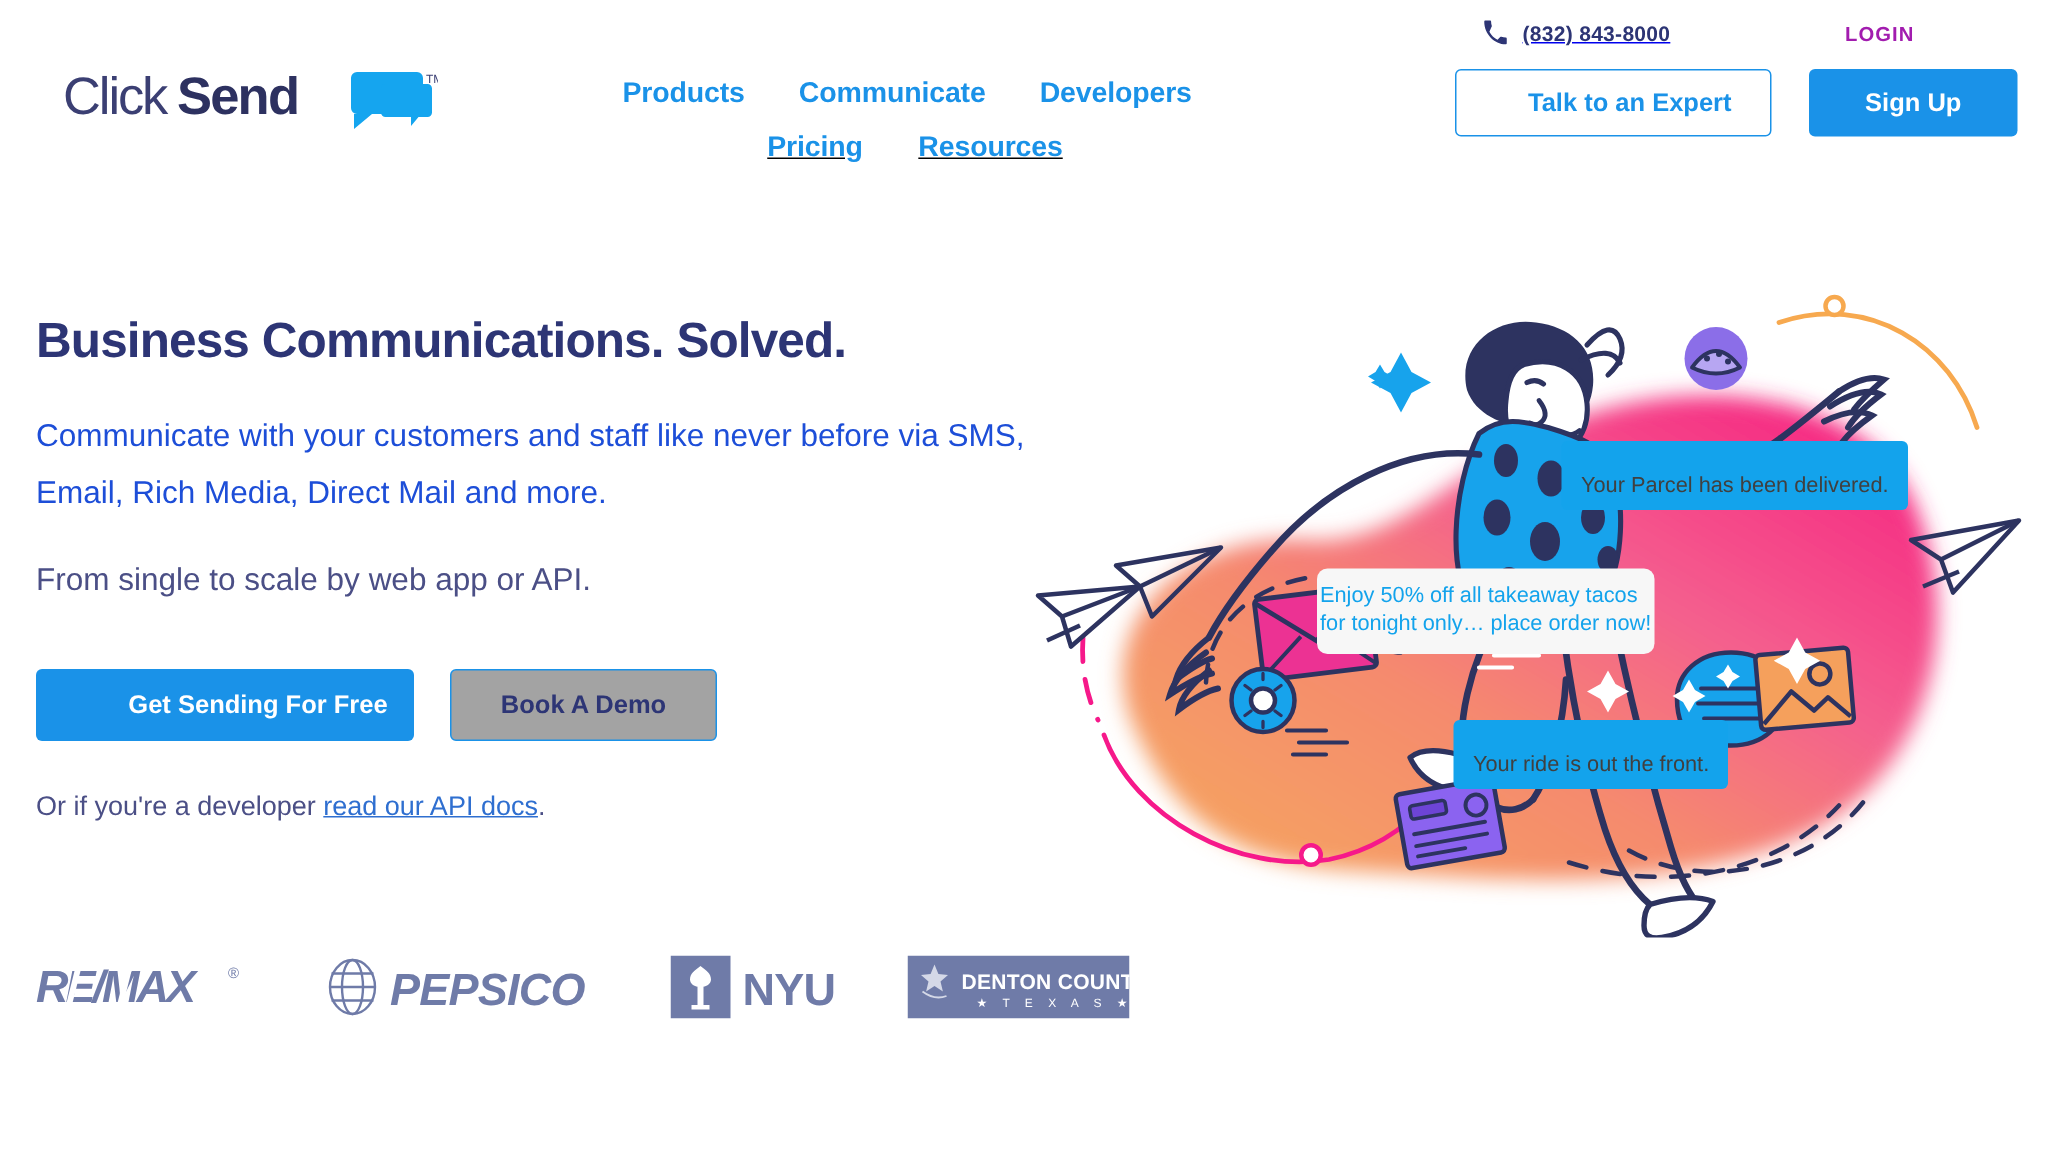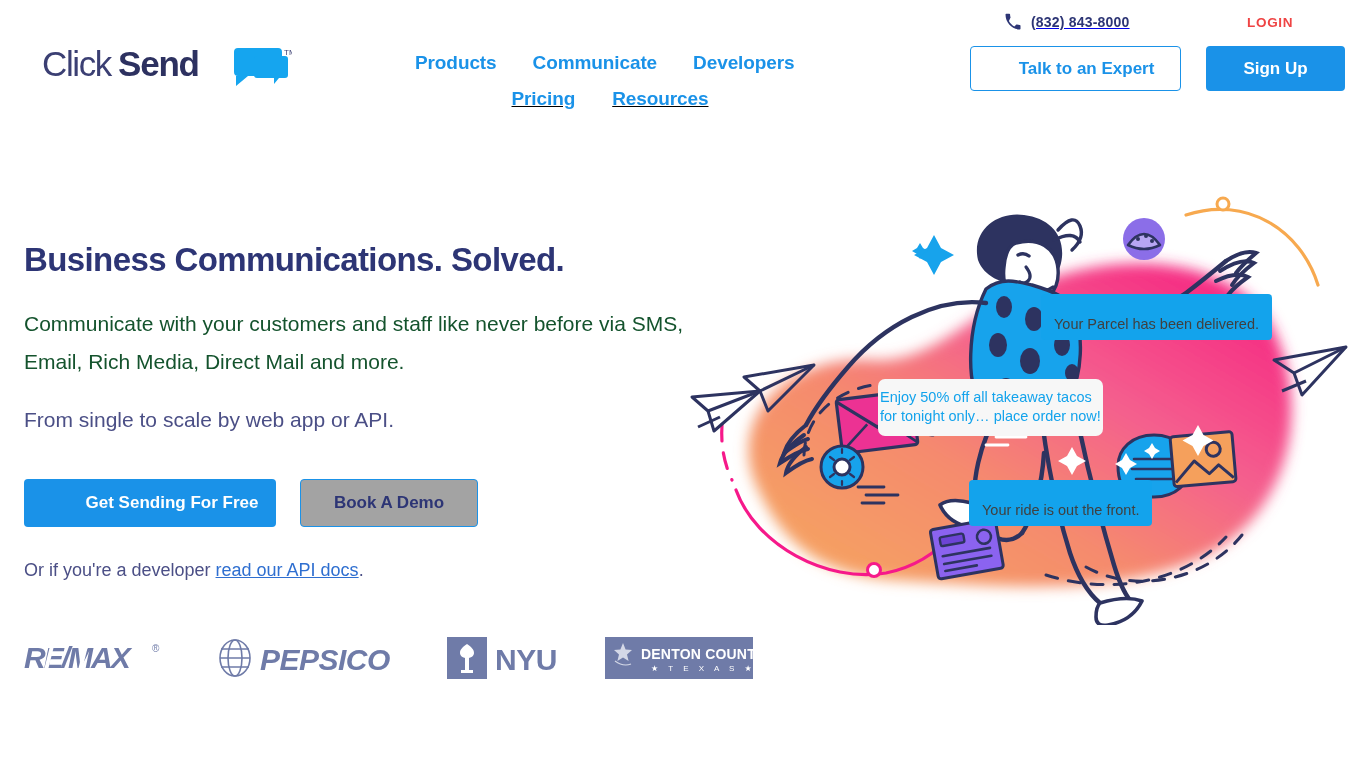--- a/index.html
+++ b/index.html
@@ -21,53 +21,53 @@
   .nav { position: absolute; left: 415px; top: 52px; width: 440px; }
   .nav-row { display: flex; justify-content: center; gap: 36px; }
   .nav-row.row1 { justify-content: flex-start; gap: 36px; }
   .nav-row.row2 { justify-content: center; gap: 37px; margin-top: 14px; padding-right: 50px; text-decoration: underline;}
   .nav-link {
     color: #1a92e8; font-size: 19px; font-weight: bold;
     text-decoration: none; white-space: nowrap; letter-spacing: -0.1px;
   }
 
   .header-right { position: absolute; right: 0; top: 0; width: 420px; height: 120px; }
-  .phone-row { position:absolute; left: 58px; top: 13px; display:flex; align-items:center; gap: 9px; text-align: right; }
+  .phone-row { position:absolute; left: 42px; top: 13px; display:flex; align-items:center; gap: 9px; text-align: right; }
   .phone-icon { width: 18px; height: 18px; display:block; color:#2d3575; }
   .phone-num { color:#2d3575; font-size: 14px; font-weight: bold; letter-spacing: .2px; white-space:nowrap;}
   .login-link {
-    position:absolute; left: 301px; top: 15px;
-    color:#ef4444; font-size: 13.5px; font-weight: bold; letter-spacing:.7px;
+    position:absolute; left: 284px; top: 15px;
+    color:#a21caf; font-size: 13.5px; font-weight: bold; letter-spacing:.7px;
     text-decoration:none; white-space:nowrap;
   }
   .btn-expert {
     position:absolute; left: 24px; top: 46px;
     width: 211px; height: 45px;
     border: 1.5px solid #1a92e8; border-radius: 4px;
     background:#fff; color:#1a92e8;
     font-family:"Liberation Sans", sans-serif; font-size: 17px; font-weight: bold;
     cursor:pointer; display:flex; align-items:center; justify-content:center;padding-left:22px;
   }
   .btn-signup {
     position:absolute; left: 260px; top: 46px;
     width: 139px; height: 45px;
     border: none; border-radius: 4px;
     background:#1a92e8; color:#fff;
     font-family:"Liberation Sans", sans-serif; font-size: 17px; font-weight: bold;
     cursor:pointer; display:flex; align-items:center; justify-content:center;
   }
 
   
-  .hero-left { position: absolute; left: 24px; top: 208px; width: 680px; margin-top: 33px; }
+  .hero-left { position: absolute; left: 24px; top: 208px; width: 680px; }
   .hero-title {
     color:#2d3575; font-size: 33px; font-weight: bold;
     letter-spacing: -0.6px; line-height: 1.15; white-space: nowrap;
   }
   .hero-sub {
-    margin-top: 26px; color:#14532d; font-size: 21px;
+    margin-top: 26px; color:#1d4ed8; font-size: 21px;
     line-height: 38px; font-weight: 400; max-width: 670px;
   }
   .hero-sub2 { margin-top: 20px; color:#4b4f86; font-size: 21px; line-height: 38px; }
 
   .cta-row { margin-top: 40px; display:flex; gap: 24px; }
   .btn-primary {
     width: 252px; height: 48px; border:none; border-radius: 4px;
     background:#1a92e8; color:#fff;
     font-family:"Liberation Sans", sans-serif; font-size: 17px; font-weight:bold;
     cursor:pointer; display:flex; align-items:center; justify-content:center;padding-left:44px;

